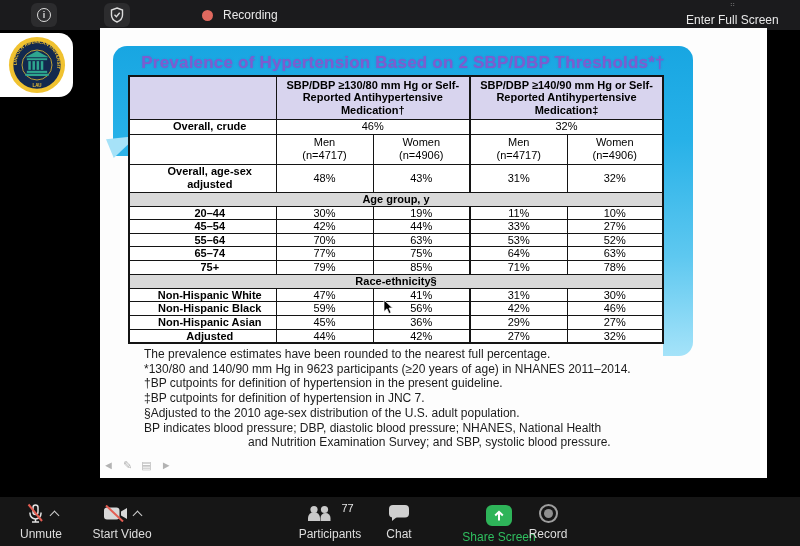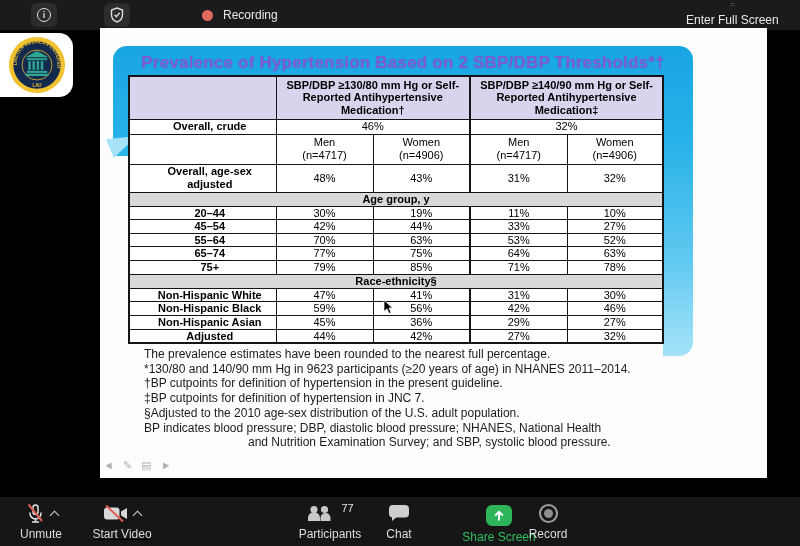--- a/index.html
+++ b/index.html
@@ -19,21 +19,21 @@
   #fullscreen-btn { position:absolute; left:686px; top:3px; height:24px; display:flex; align-items:center; gap:7px; color:#e8e8e8; font-size:12px;flex-direction:column; }
 
   
   #bottombar { position:absolute; left:0; top:497px; width:800px; height:49px; background:#161616; }
   .tool { position:absolute; top:0; height:49px; display:flex; flex-direction:column; align-items:center; }
   .tool .icon-row { height:26px; margin-top:3px; display:flex; align-items:center; gap:6px; }
   .tool .lbl { font-size:12px; color:#dedede; margin-top:1px; }
   .chev { width:7px; height:7px; border-left:1.6px solid #cfcfcf; border-top:1.6px solid #cfcfcf;
           transform:rotate(45deg); margin-top:4px; }
   #tool-unmute { left:8px; width:66px; }
-  #tool-video { left:80px; width:84px;text-decoration:underline; }
+  #tool-video { left:80px; width:84px; }
   #tool-participants { left:288px; width:84px; }
   #tool-chat { left:368px; width:62px; }
   #tool-share { left:454px; width:90px;justify-content:center; }
   #tool-share .lbl { color:#2fbf5f; }
   #tool-record { left:516px; width:64px; }
   .pcount { font-size:11px; color:#e4e4e4; margin-left:2px; align-self:flex-start; margin-top:2px; }
   #share-ico { width:26px; height:21px; background:#2eb459; border-radius:6px; display:flex; align-items:center; justify-content:center; }
   #record-ico { width:19px; height:19px; border:2.4px solid #9e9e9e; border-radius:50%; display:flex; align-items:center; justify-content:center; }
   #record-ico .inner { width:9px; height:9px; border-radius:50%; background:#8f8f8f; }
 

